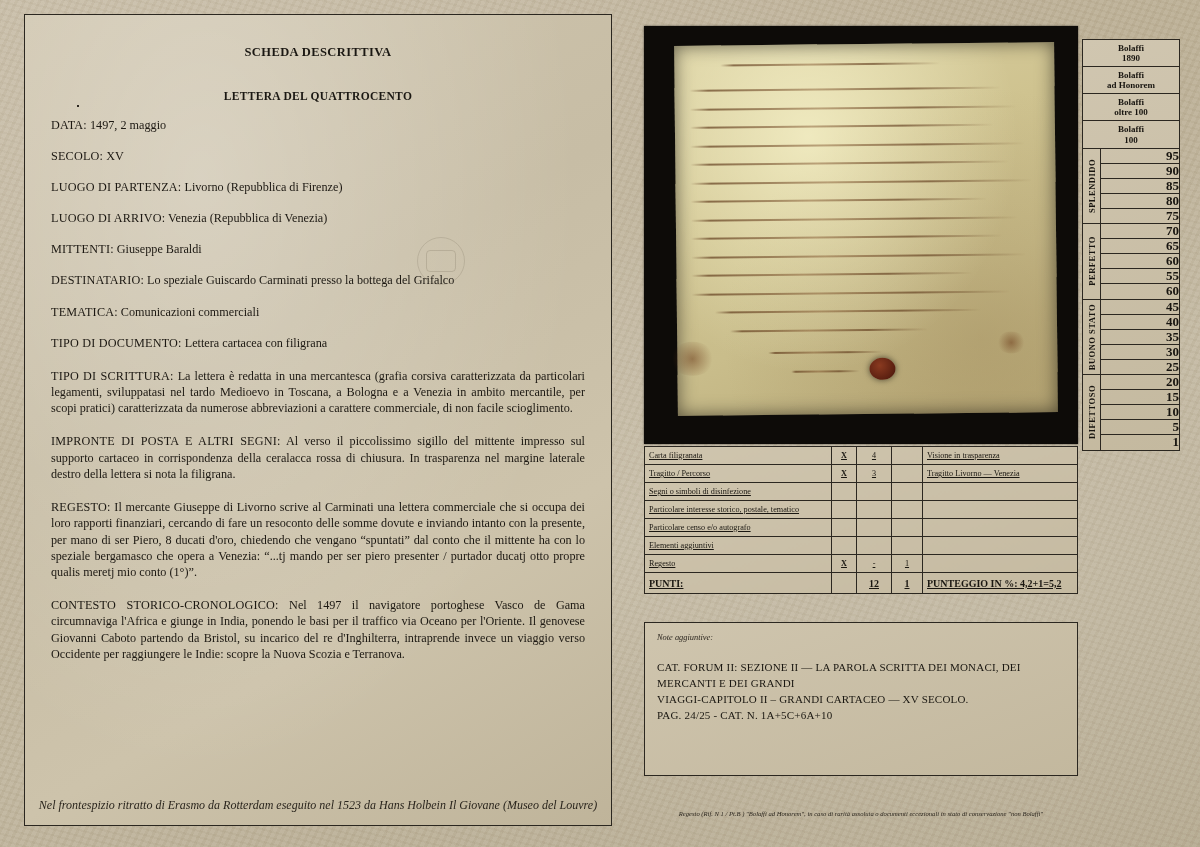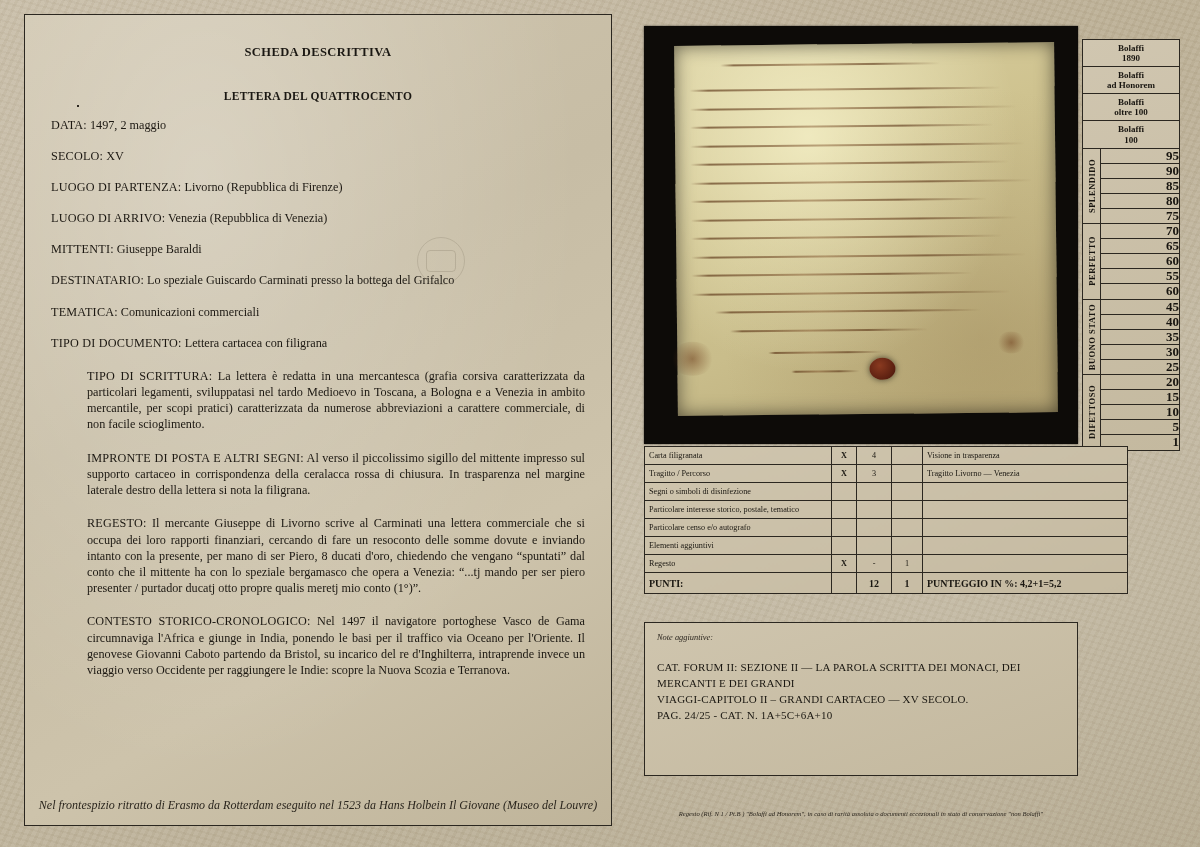--- a/index.html
+++ b/index.html
@@ -72,21 +72,20 @@
   .field .k {
     font-variant: small-caps;
     letter-spacing: 0.2px;
   }
   .para {
     font-size: 12.2px;
     color: #1c1812;
     margin-top: 17px;
     line-height: 1.33;
     text-align: justify;
-    margin-left: 36px;
   }
   .para .k {
     font-variant: small-caps;
     letter-spacing: 0.2px;
   }
   .left-footer {
     position: absolute;
     left: 0; right: 0;
     bottom: 12px;
     text-align: center;
@@ -232,26 +231,27 @@
     line-height: 14px;
     color: #181510;
   }
   .scale-num:last-child { border-bottom: none; }
 
   
   .criteria {
     position: absolute;
     left: 4px;
     top: 432px;
-    width: 484px;
+    width: 434px;
     border: 1px solid #2b2720;
     border-collapse: collapse;
     background: linear-gradient(160deg, #cfc5ae, #c5baa1);
     font-size: 8.2px;
     color: #1a1711;
+    text-decoration: underline;
   }
   .criteria td {
     border: 1px solid #2b2720;
     padding: 2.5px 4px;
     height: 12px;
   }
   .c-label { width: 178px; }
   .c-x { width: 16px; text-align: center; font-weight: bold; }
   .c-n1 { width: 26px; text-align: center; }
   .c-n2 { width: 22px; text-align: center; }

